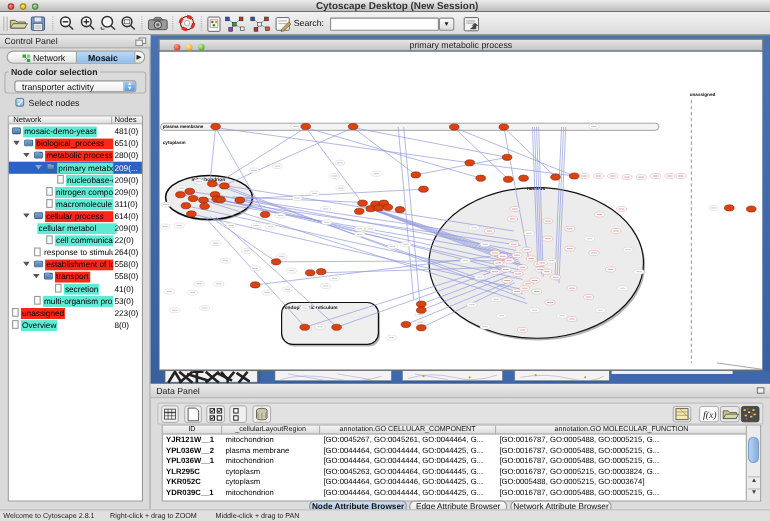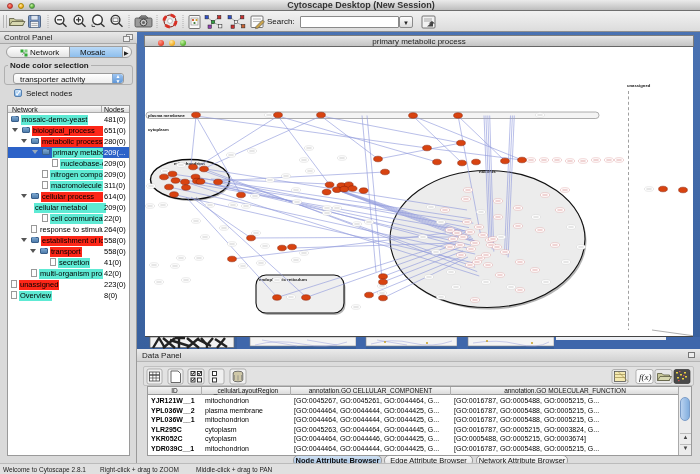--- a/index.html
+++ b/index.html
@@ -77,21 +77,21 @@
 #dtable { left:10px; top:37px; width:545px; height:70px; background:#fff; border:1px solid #9a9a9a; }
 #dt-head { position:absolute; left:0; top:0; width:531px; height:8px; background:linear-gradient(#f5f5f5,#dcdcdc); border-bottom:1px solid #999; }
 #dt-head div { position:absolute; top:0px; font-size:6.5px; color:#111; text-align:center; border-right:1px solid #b0b0b0; height:8px; line-height:7.5px; overflow:hidden; }
 .drow { position:absolute; left:0; width:531px; height:9.6px; font-size:7px; line-height:9.6px; white-space:nowrap; }
 .drow b { position:absolute; left:3px; font-weight:bold; }
 .drow .c2 { position:absolute; left:57px; }
 .drow .c3 { position:absolute; left:146px; }
 .drow .c4 { position:absolute; left:306px; }
 #dt-scroll { position:absolute; right:0; top:0; width:13px; height:68px; background:#ececec; border-left:1px solid #aaa; }
 #dt-thumb { position:absolute; left:1px; top:10px; width:10px; height:24px; background:linear-gradient(90deg,#b9d2f0,#82aede); border-radius:5px; border:0.5px solid #7a9cc8; }
-.dtab { position:absolute; top:106px; height:11px; border:1px solid #9a9a9a; border-radius:5px; background:linear-gradient(#fdfdfd,#e2e2e2); font-size:7.5px; text-align:center; line-height:10px; color:#111;margin-left:12px; }
+.dtab { position:absolute; top:106px; height:11px; border:1px solid #9a9a9a; border-radius:5px; background:linear-gradient(#fdfdfd,#e2e2e2); font-size:7.5px; text-align:center; line-height:10px; color:#111; }
 #dtab1 { background:linear-gradient(#cfe0f2,#a8c6e8); }
 
 
 #status { left:0; top:463px; width:700px; height:11px; background:#e0e0e0; border-top:1px solid #bbb; font-size:6.5px; color:#222; }
 #status span { position:absolute; top:2px; }
 </style>
 </head>
 <body>
 <div id="app">
   <div class="abs" id="titlebar">
@@ -201,21 +201,21 @@
     <div class="abs" id="cp-tabs">
       <div class="abs" id="tab-mosaic"></div>
       <svg style="position:absolute;left:13px;top:2px" width="8" height="8" viewBox="0 0 8 8">
           <line x1="2" y1="2" x2="6" y2="6" stroke="#888" stroke-width="0.7"></line>
           <line x1="6" y1="2" x2="2" y2="6" stroke="#888" stroke-width="0.7"></line>
           <rect x="0.5" y="0.5" width="3" height="3" fill="#2fa832"></rect>
           <rect x="4.5" y="4.5" width="3" height="3" fill="#2fa832"></rect>
           <rect x="4.5" y="0.5" width="3" height="3" fill="#7fd080"></rect>
         </svg>
         <span class="lbl" style="left:23px">Network</span>
-      <span class="lbl" style="left:73px;font-weight:normal">Mosaic</span>
+      <span class="lbl" style="left:73px;font-weight:bold">Mosaic</span>
       <div class="abs" id="tab-arrow">▶</div>
     </div>
     <div class="abs" id="groupbox"></div>
     <span class="abs" id="groupbox-label">Node color selection</span>
     <div class="abs" id="combo">
         <span class="txt">transporter activity</span>
       <span class="step">▲<br>▼</span>
       </div>
     <div class="abs" id="checkbox">✓</div>
     <span class="abs" id="check-label">Select nodes</span>
@@ -297,21 +297,21 @@
           <span class="n">558(0)</span>
         </div>
       <div class="trow" style="top:151px">
           <div class="file" style="left:42px"></div>
           <span class="hl g" style="left:50px">secretion</span>
           <span class="n">41(0)</span>
         </div>
       <div class="trow" style="top:162px">
           <div class="file" style="left:23px"></div>
           <span class="hl g" style="left:31px;width:64px;overflow:hidden">multi-organism pro</span>
-          <span class="n">42(0)</span>
+          <span class="n">53(0)</span>
         </div>
       <div class="trow" style="top:173px">
           <div class="file" style="left:3px"></div>
           <span class="hl r" style="left:11px">unassigned</span>
           <span class="n">223(0)</span>
         </div>
       <div class="trow" style="top:184px">
           <div class="file" style="left:3px"></div>
           <span class="hl g" style="left:11px">Overview</span>
           <span class="n">8(0)</span>

